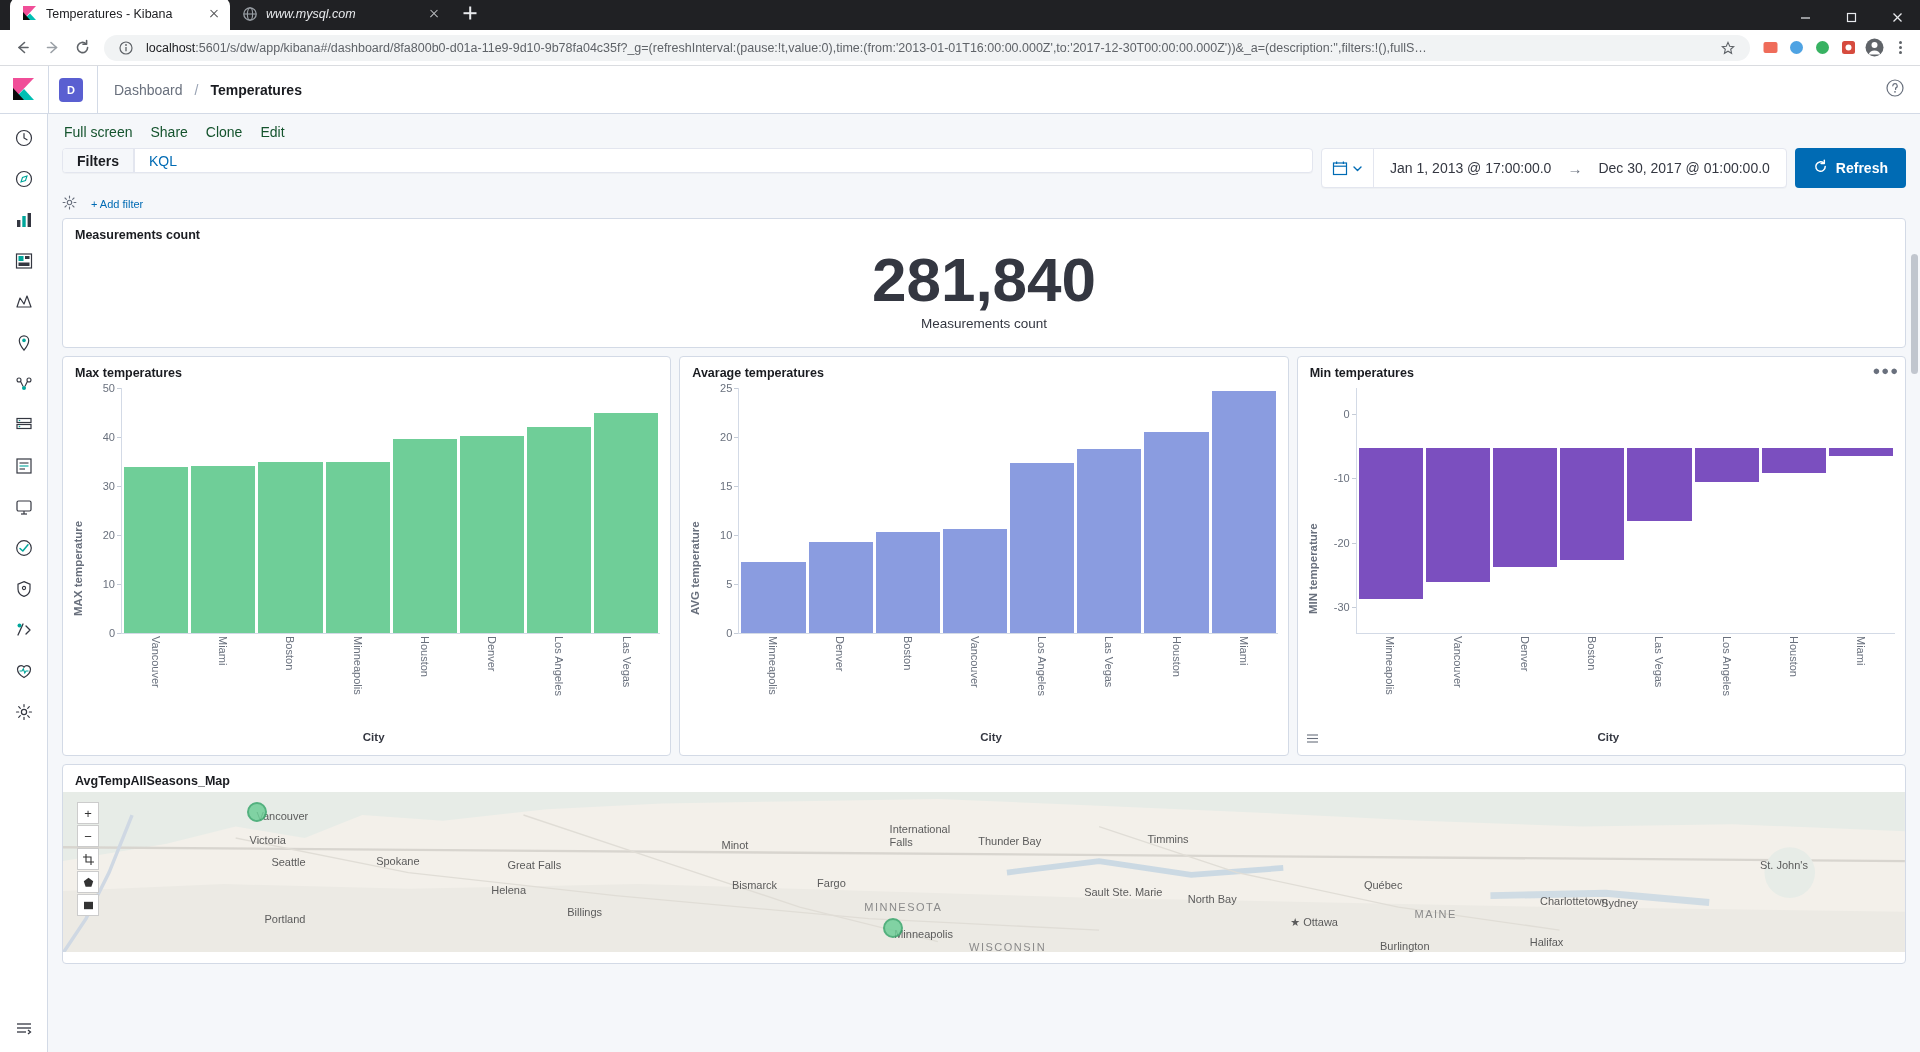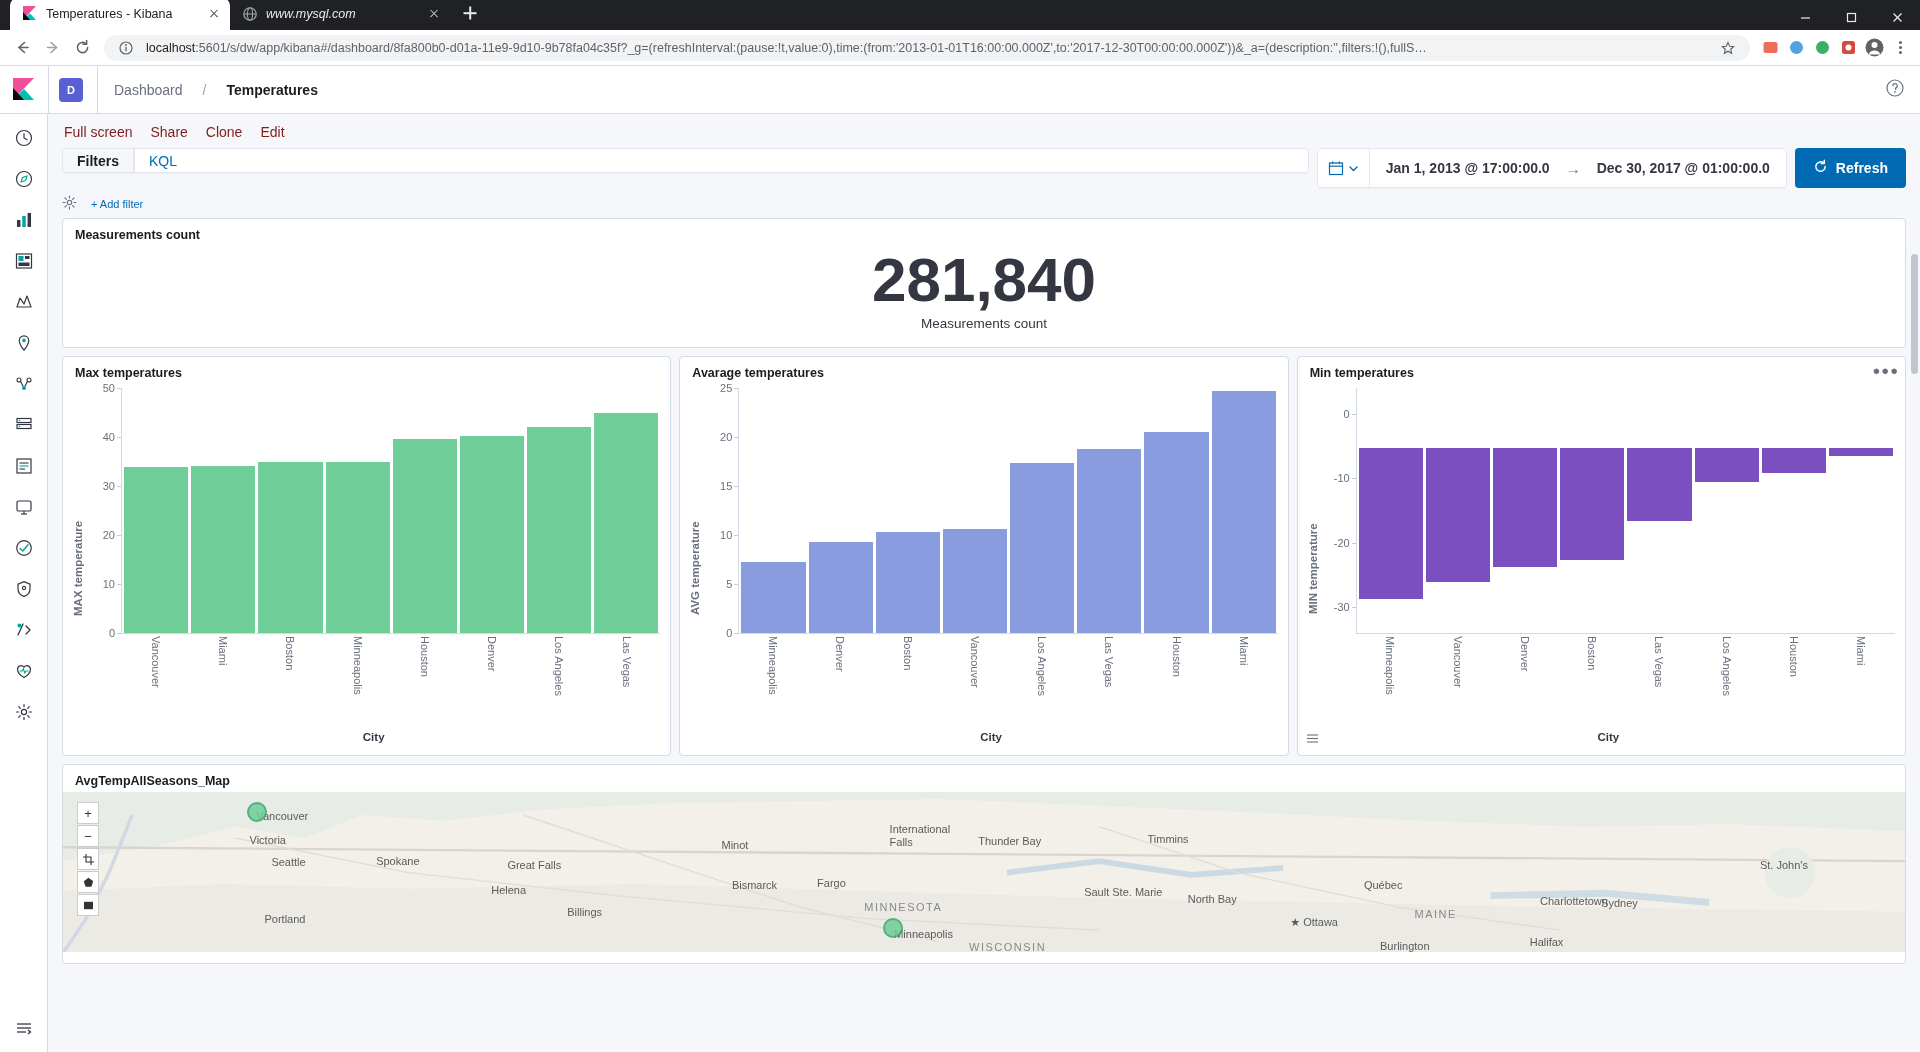--- a/index.html
+++ b/index.html
@@ -60,55 +60,55 @@
     height: 48px; background:#fff; border-bottom:1px solid #d3dae6;
     display:flex; align-items:center; flex:none;
   }
   .kb-logo { width:48px; height:48px; display:flex; align-items:center; justify-content:center;}
   .kb-space {
     width: 24px; height:24px; border-radius:4px; background:#5a5fd1; color:#fff;
     font-size:11px; font-weight:700; display:flex; align-items:center; justify-content:center;
     margin: 0 14px 0 10px;
   }
   .kb-divider { width:1px; height:48px; background:#d3dae6; }
-  .crumbs { display:flex; align-items:center; gap:20px; padding-left:16px; font-size:14px;}
+  .crumbs { display:flex; align-items:center; gap:12px; padding-left:16px; font-size:14px;}
   .crumb { color:#69707d; }
   .crumb.last { color:#1a1c21; font-weight:700;}
   .crumb-sep { color:#98a2b3; }
   .kb-header-right { margin-left:auto; padding-right:16px; display:flex; align-items:center; gap:14px;}
 
   .kb-body { flex:1; display:flex; min-height:0;}
   .kb-nav {
     width:48px; background:#fff; border-right:1px solid #d3dae6;
     display:flex; flex-direction:column; align-items:center; padding-top:10px; gap:13px; flex:none;
   }
   .nav-ic { width:28px; height:28px; display:flex; align-items:center; justify-content:center; color:#343741;}
   .nav-spacer { flex:1; }
   .kb-main { flex:1; display:flex; flex-direction:column; min-width:0; position:relative;}
 
   .kb-actions { padding: 10px 16px 6px 16px; display:flex; gap:18px; font-size:14px; }
-  .kb-actions a { color:#7f1d1d; text-decoration:none; cursor:pointer;}
+  .kb-actions a { color:#14532d; text-decoration:none; cursor:pointer;}
 
   .querybar { padding: 2px 14px 0 14px; display:flex; gap:8px; align-items:stretch;}
   .qsearch {
     flex:1; height:25px; background:#fff; border:1px solid #e3e6ef; border-radius:4px;
     display:flex; align-items:center; box-shadow: 0 1px 1px rgba(0,0,0,.03);
   }
   .qfilters {
     padding: 0 14px; height:100%; display:flex; align-items:center; font-weight:700;
     font-size:14px; color:#1a1c21; background:#f5f7fa; border-right:1px solid #e3e6ef; border-radius:3px 0 0 3px;
   }
   .qinput { flex:1; padding:0 12px; font-size:14px; color:#98a2b3;}
   .qkql { padding:0 14px; color:#006bb4; font-size:14px; border-left:1px solid #e3e6ef; height:100%; display:flex; align-items:center;}
   .datepick {
     height:40px; background:#fff; border:1px solid #e3e6ef; border-radius:4px;
     display:flex; align-items:center; box-shadow: 0 1px 1px rgba(0,0,0,.03);
   }
   .dp-cal { padding: 0 10px; display:flex; align-items:center; gap:4px; border-right:1px solid #e3e6ef; height:100%;}
-  .dp-field { padding: 0 16px; font-size:14px; color:#343741; white-space:nowrap;font-weight:bold;}
+  .dp-field { padding: 0 16px; font-size:14px; color:#343741; white-space:nowrap;}
   .dp-arrow { color:#69707d; font-size:15px;}
   .refresh-btn {
     height:40px; background:#006bb4; color:#fff; border-radius:4px; padding:0 18px;
     display:flex; align-items:center; gap:8px; font-size:14px; font-weight:600; white-space:nowrap;
   }
 
   .filterbar { padding: 7px 14px 6px 14px; display:flex; align-items:center; gap:14px; font-size:11px;}
   .addfilter { color:#006bb4; }
 
   .dash-scroll { flex:1; overflow:hidden; padding: 0 14px 0 14px; position:relative;}

